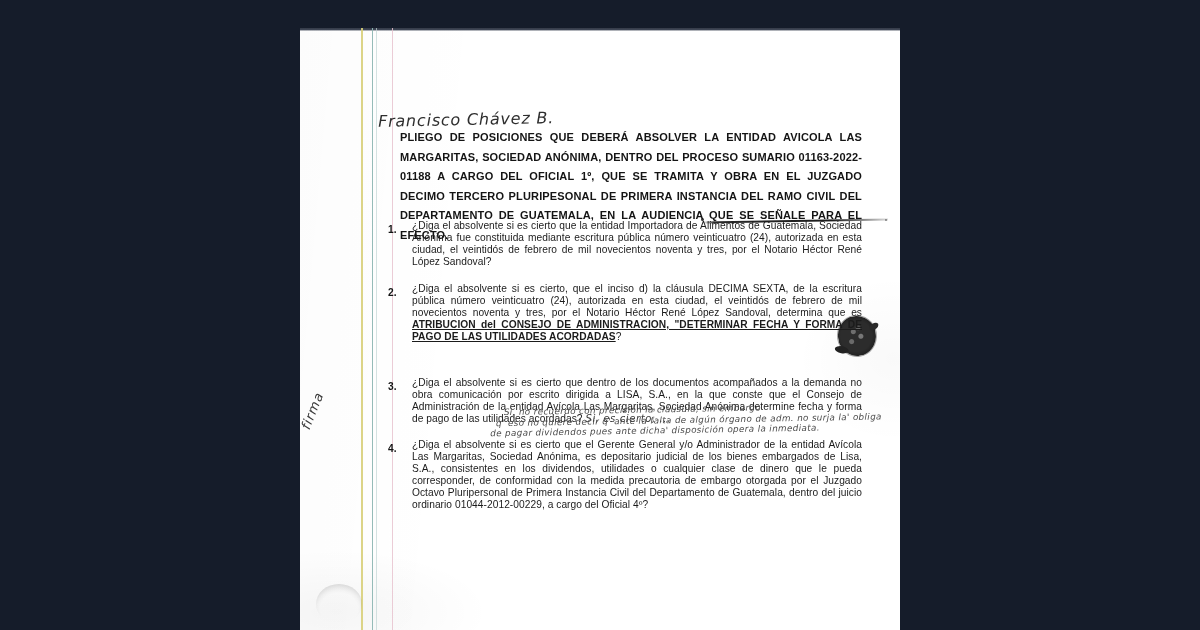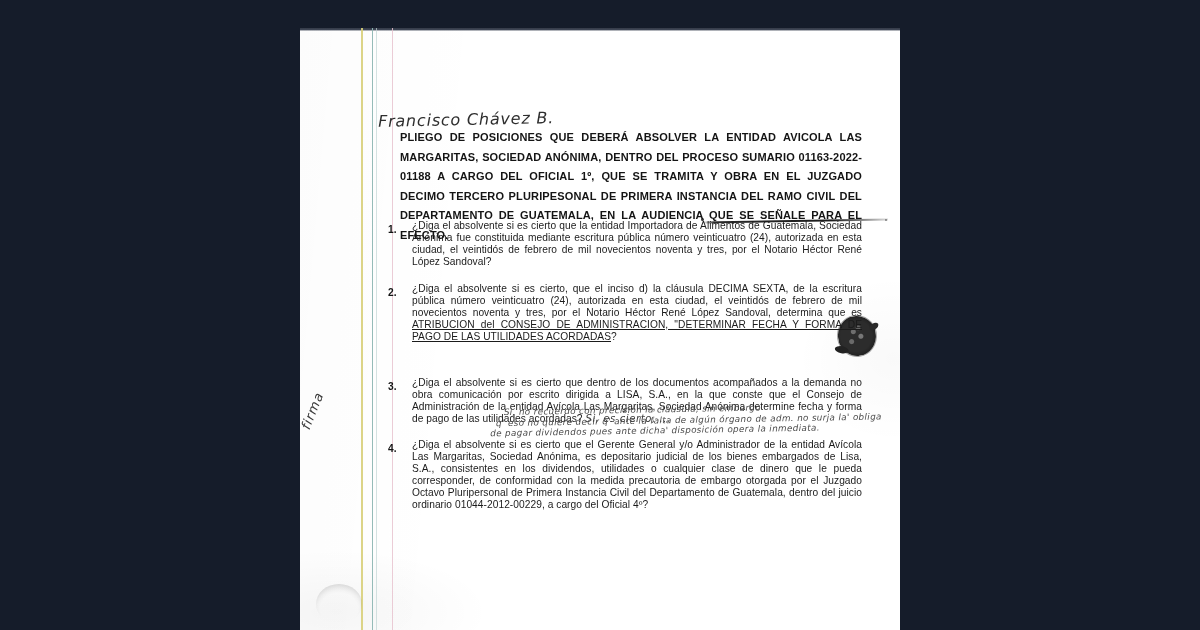--- a/index.html
+++ b/index.html
@@ -84,21 +84,21 @@
   .q{position:relative;display:flex;margin-bottom:14.5px;}
   .q .num{
     width:24px;flex:0 0 24px;font-weight:bold;font-size:10.2px;
     line-height:19.4px;color:#141414;padding-left:2px;
   }
   .q .txt{
     flex:1;font-size:10.2px;line-height:12px;
     text-align:justify;text-align-last:left;color:#1b1b1b;
     letter-spacing:.05px;
   }
-  .q .txt b{font-weight:normal;text-decoration:underline;margin-top:16px;}
+  .q .txt b{font-weight:bold;text-decoration:underline;margin-top:16px;}
 
   
   .ink{
     font-family:"DejaVu Sans", sans-serif;
     color:#3a3a3a;
     font-style:italic;
     font-weight:normal;
     text-decoration:none !important;
     letter-spacing:.6px;
   }

